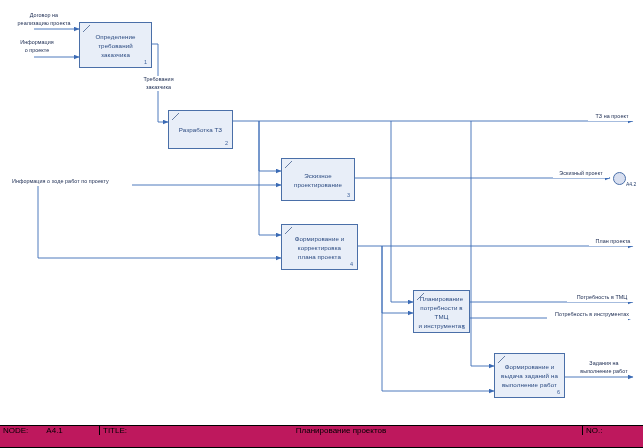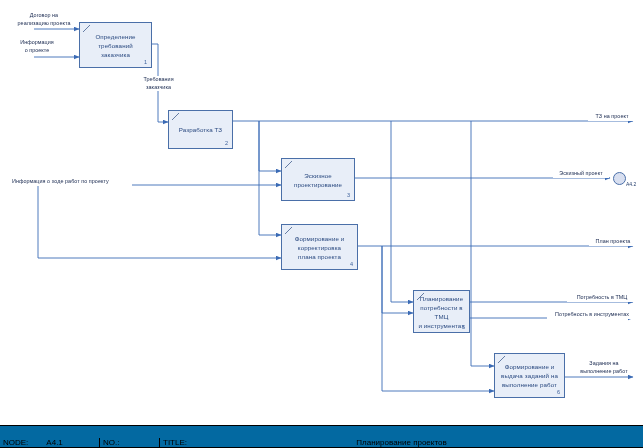--- a/index.html
+++ b/index.html
@@ -87,23 +87,23 @@
   
   #title-bar {
     position: absolute;
     left: 0;
     bottom: 0;
     width: 643px;
     height: 23px;
     border-top: 1px solid #000;
     border-bottom: 1px solid #000;
     box-sizing: border-box;
-    background: #0369a1;
+    background: #be185d;
     display: flex;
-    align-items: flex-end;
+    align-items: flex-start;
     font-size: 8px;
     color: #000;
   }
   #title-bar .cell {
     display: flex;
     align-items: center;
     box-sizing: border-box;
     padding: 0 3px;
     border-right: 1px solid #000;
     position: relative;
@@ -248,22 +248,22 @@
   <div class="arrow-label" style="left:547px; top:311px; width:88px;">Потребность в инструментах</div>
 
   <div class="arrow-label" style="left:572px; top:360px; width:62px;">Задания на
 выполнение работ</div>
 
   <div id="title-bar">
     <div class="cell cell-node">
       <span class="node-key">NODE:</span>
       <span>A4.1</span>
     </div>
-    <div class="cell cell-no">
-      <span>NO.:</span>
-    </div>
     <div class="cell cell-title">
       <span>TITLE:</span>
       <span class="title-center">Планирование проектов</span>
     </div>
+    <div class="cell cell-no">
+      <span>NO.:</span>
+    </div>
   </div>
 
 </div>
 
 </body></html>

